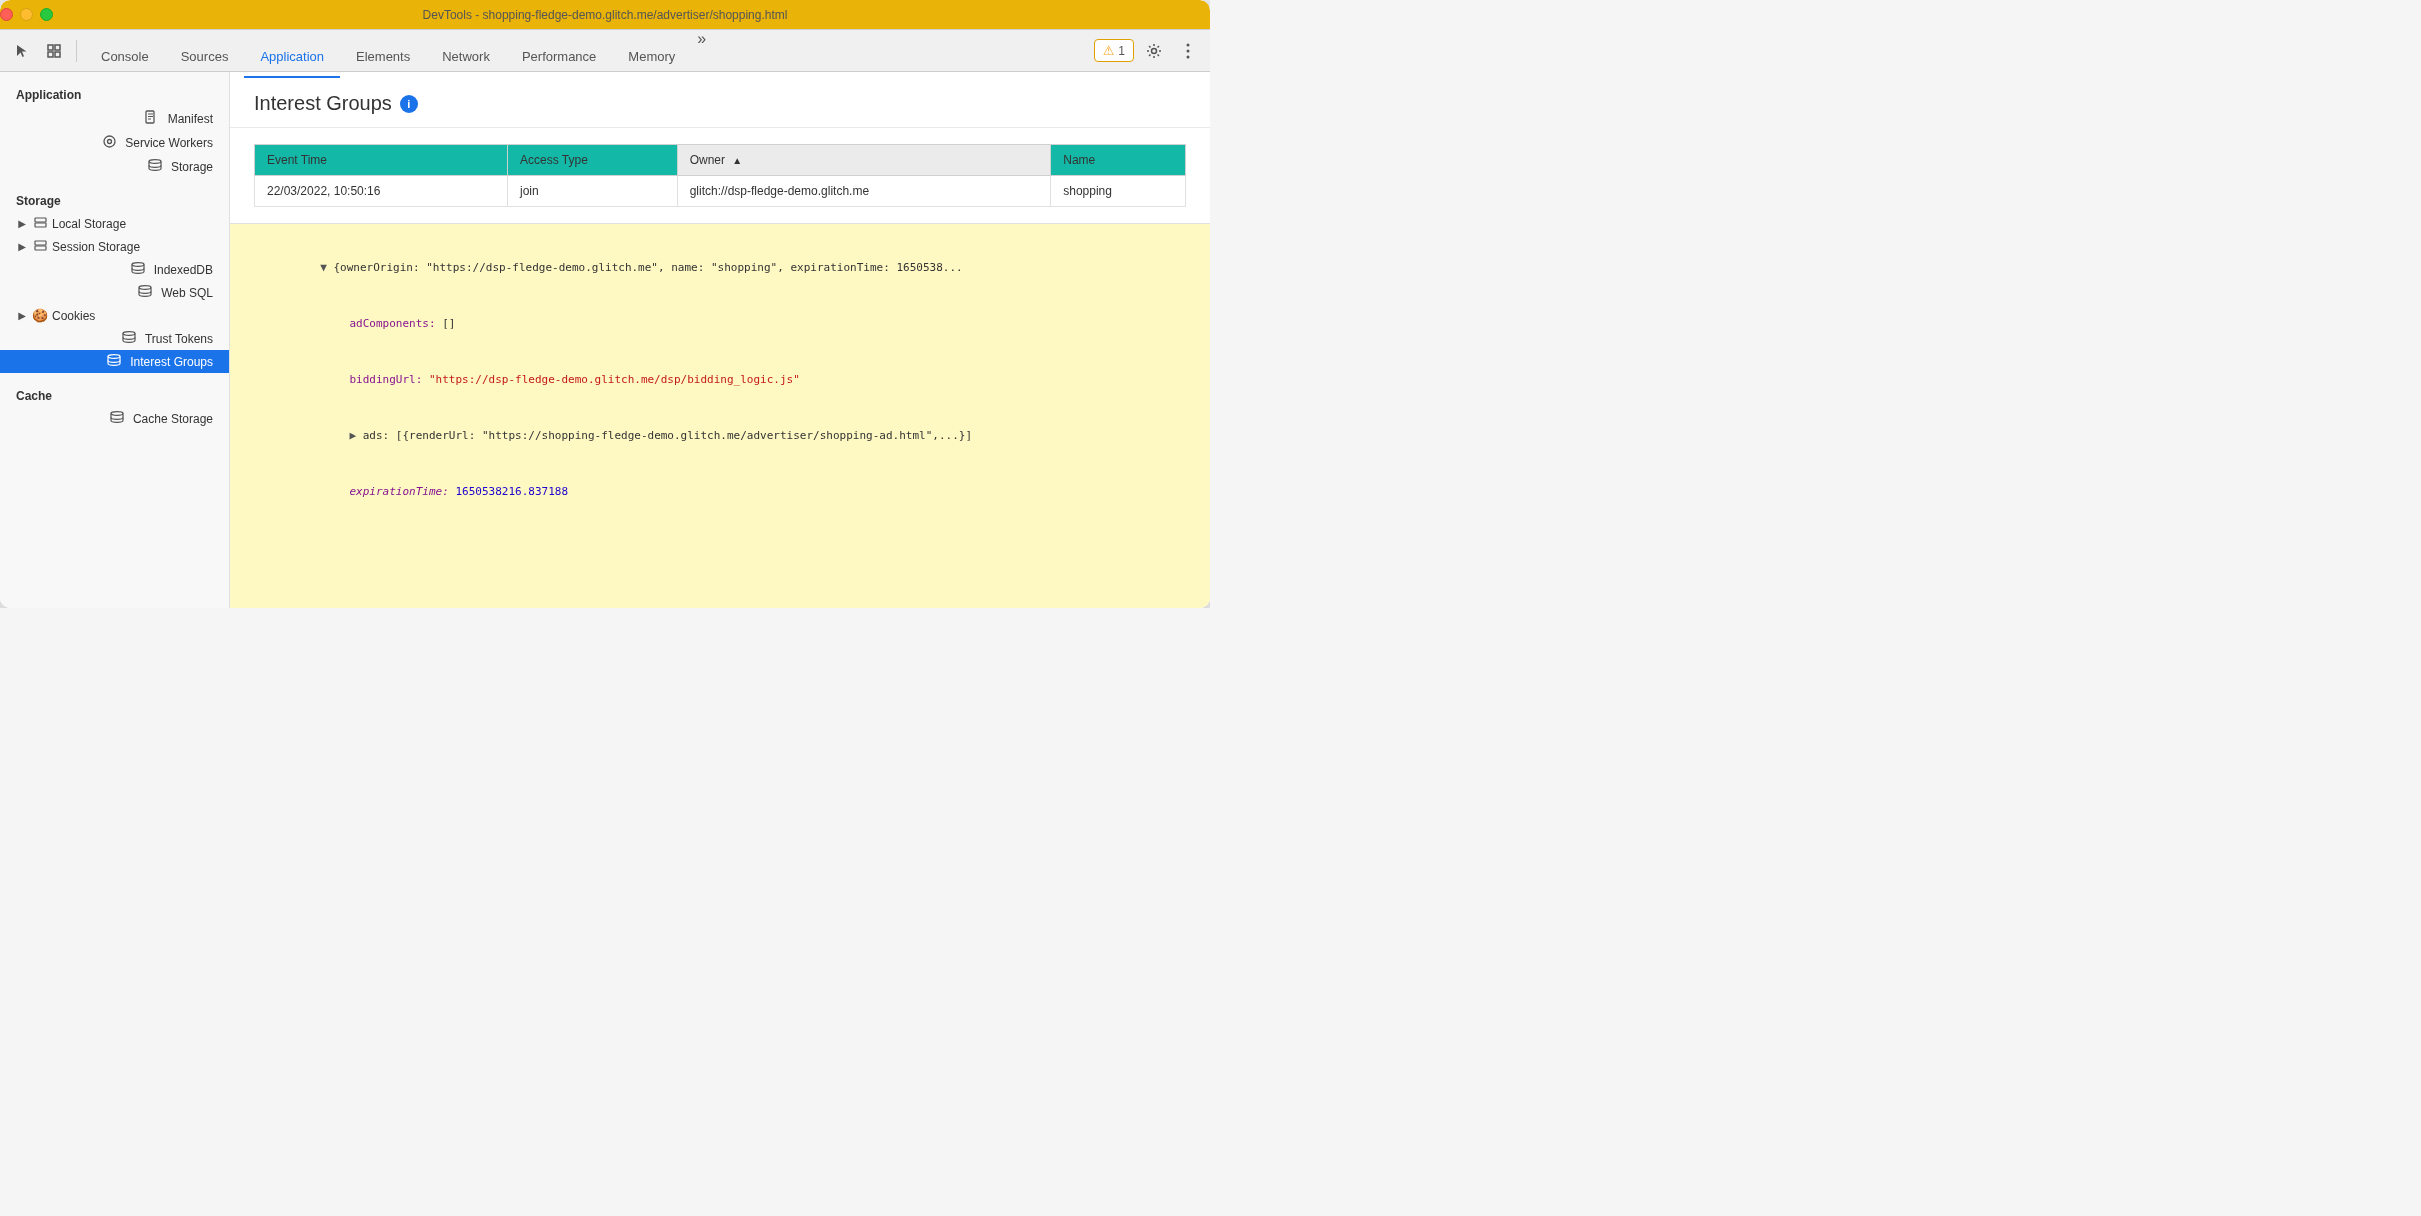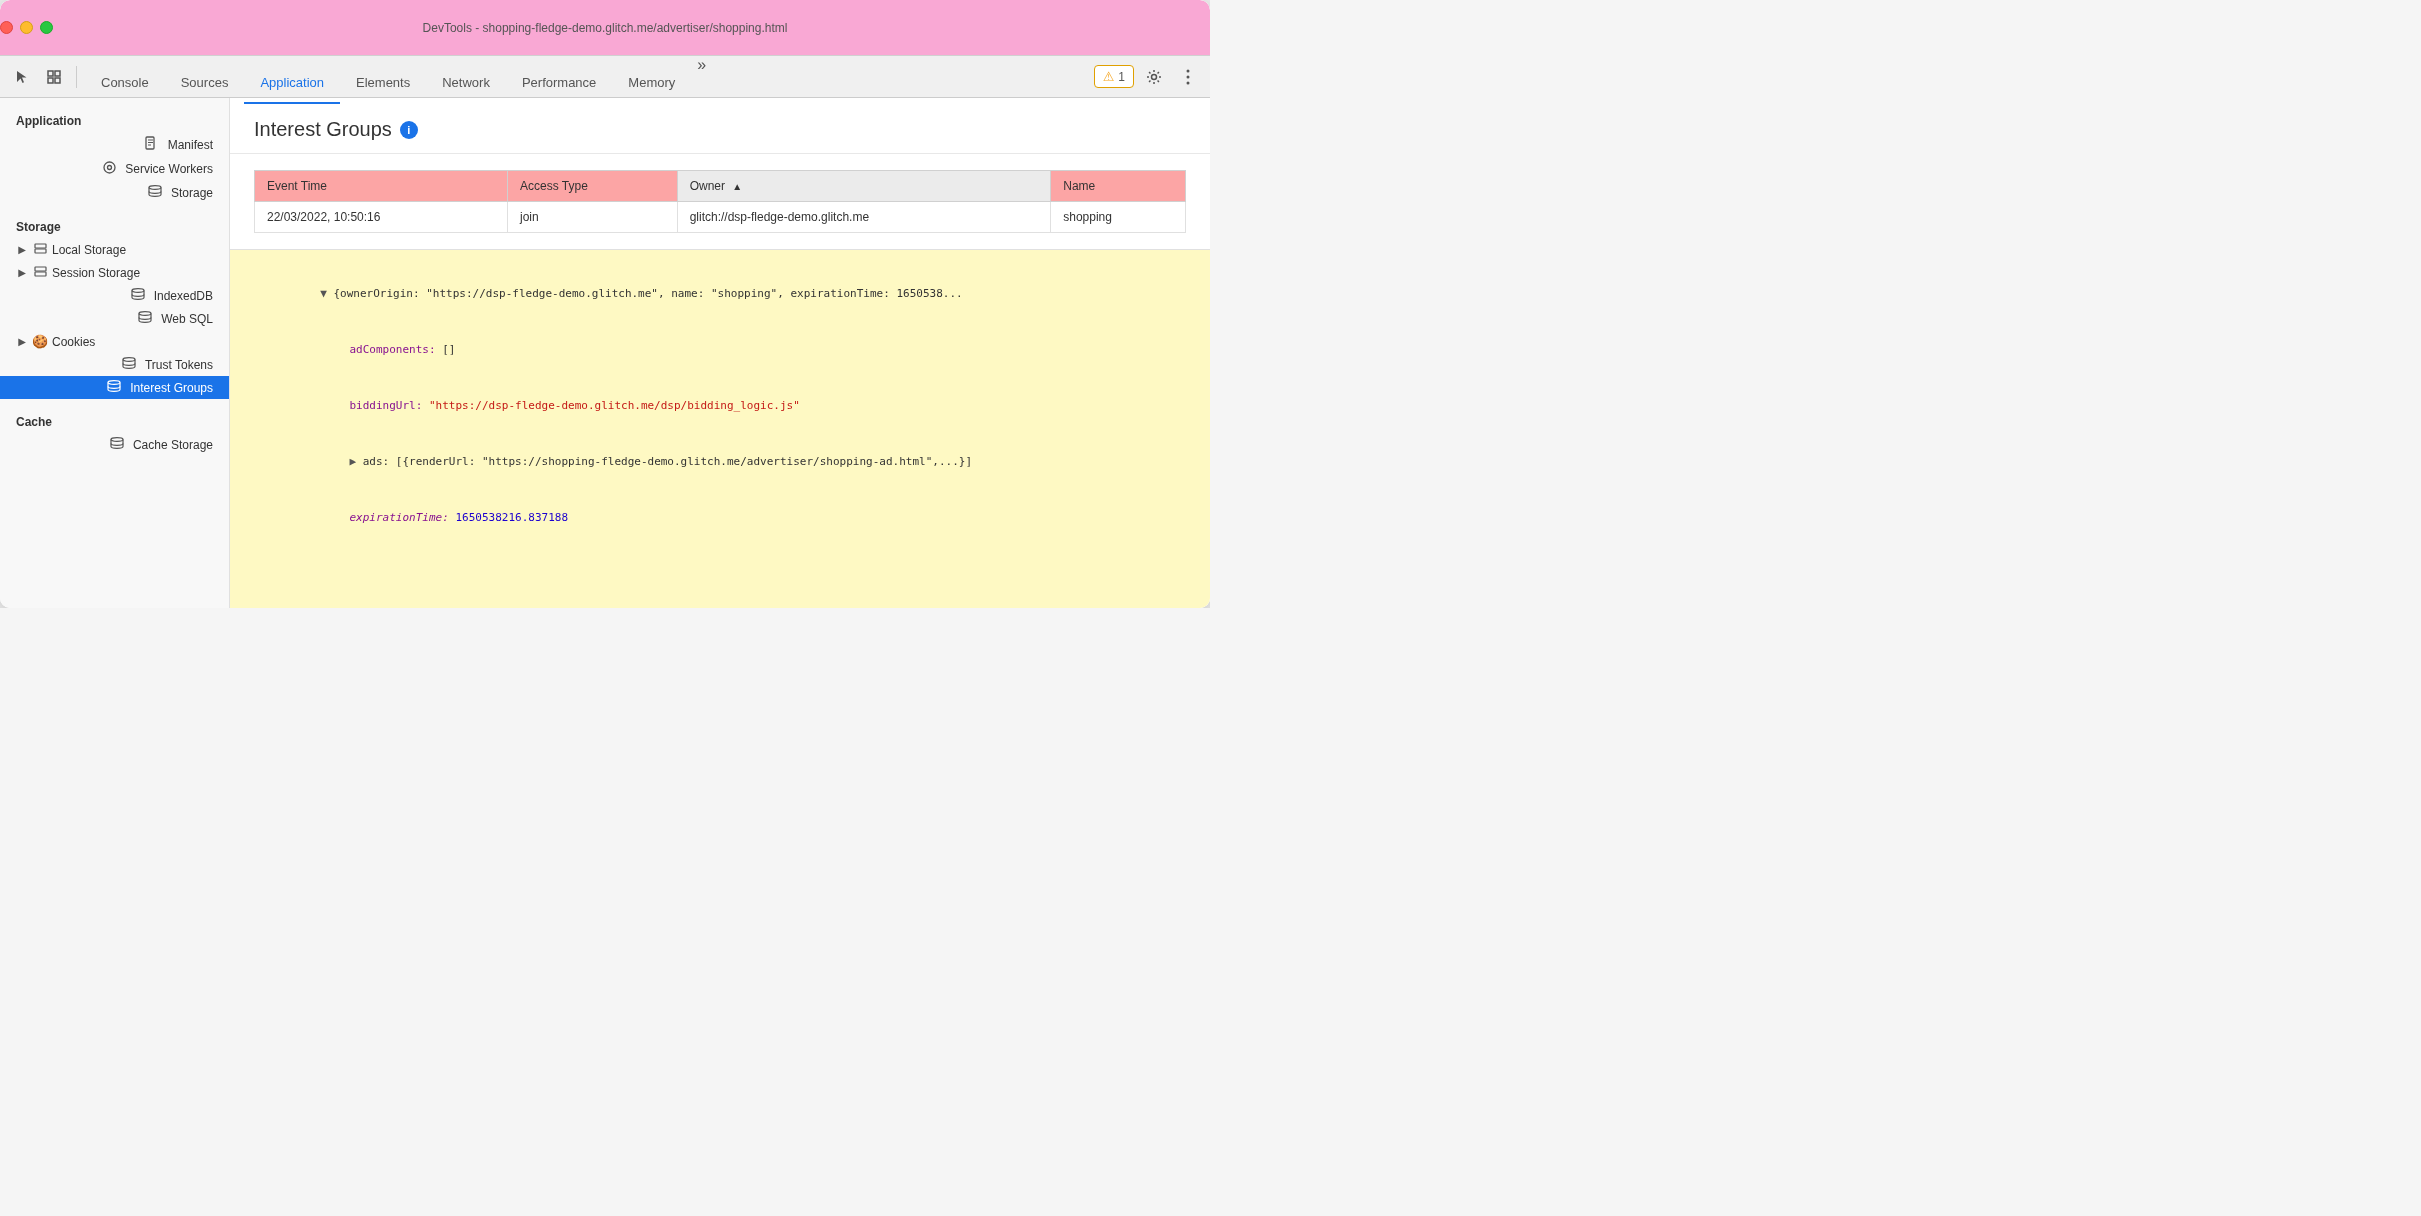--- a/index.html
+++ b/index.html
@@ -19,22 +19,22 @@
       height: 608px;
       background: #fff;
       border-radius: 10px;
       box-shadow: 0 4px 30px rgba(0,0,0,0.3);
       display: flex;
       flex-direction: column;
       overflow: hidden;
     }
 
     .title-bar {
-      height: 56px;
-      background: #f9a8d4;
+      height: 30px;
+      background: #eab308;
       border-radius: 10px 10px 0 0;
       display: flex;
       align-items: center;
       padding: 0 0;
       border-bottom: 1px solid #d0d0d0;
       flex-shrink: 0;
       position: relative;
     }
 
     .traffic-lights {
@@ -263,21 +263,21 @@
     }
 
     .ig-table {
       width: 100%;
       border-collapse: collapse;
       border: 1px solid #d0d0d0;
       font-size: 12px;
     }
 
     .ig-table th {
-      background: #fca5a5;
+      background: #14b8a6;
       padding: 8px 12px;
       text-align: left;
       border: 1px solid #d0d0d0;
       font-weight: 500;
       color: #333;
       white-space: nowrap;
     }
 
     .ig-table th.sorted {
       background: #ebebeb;

